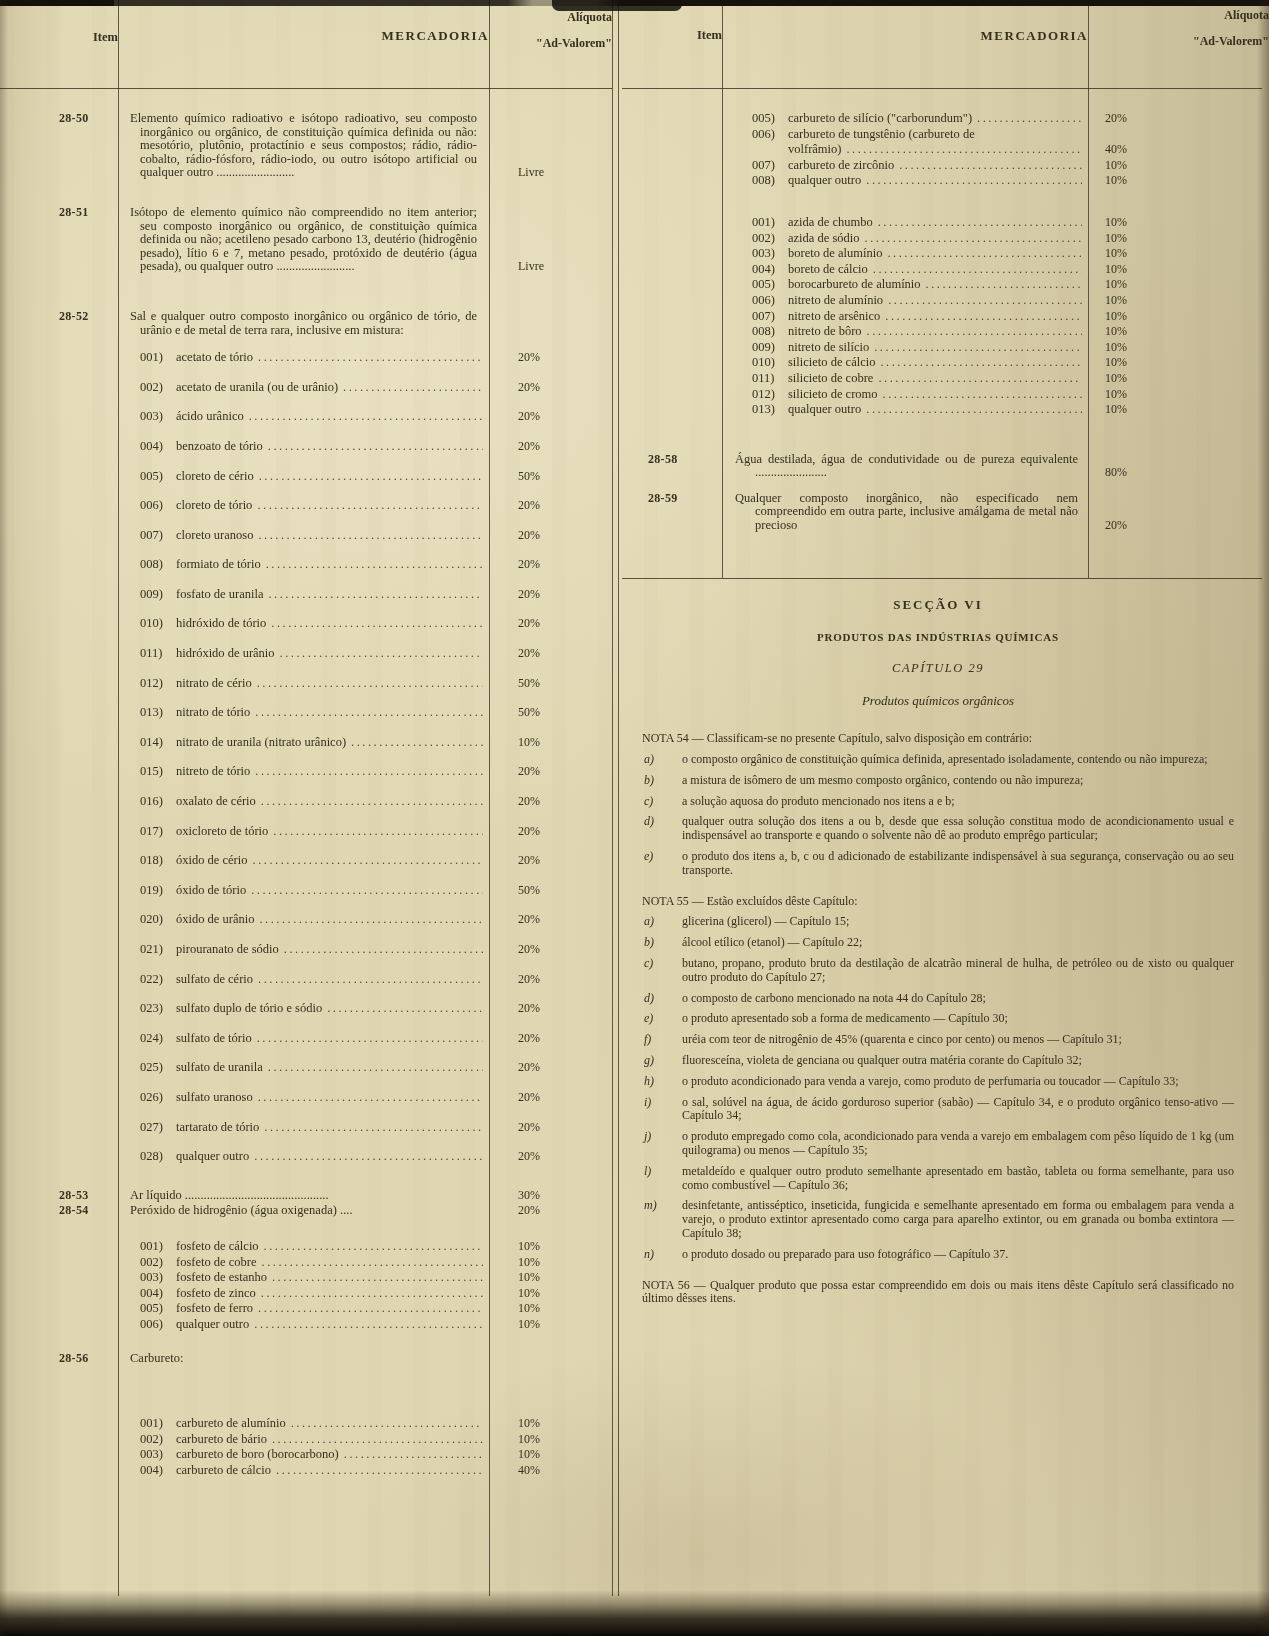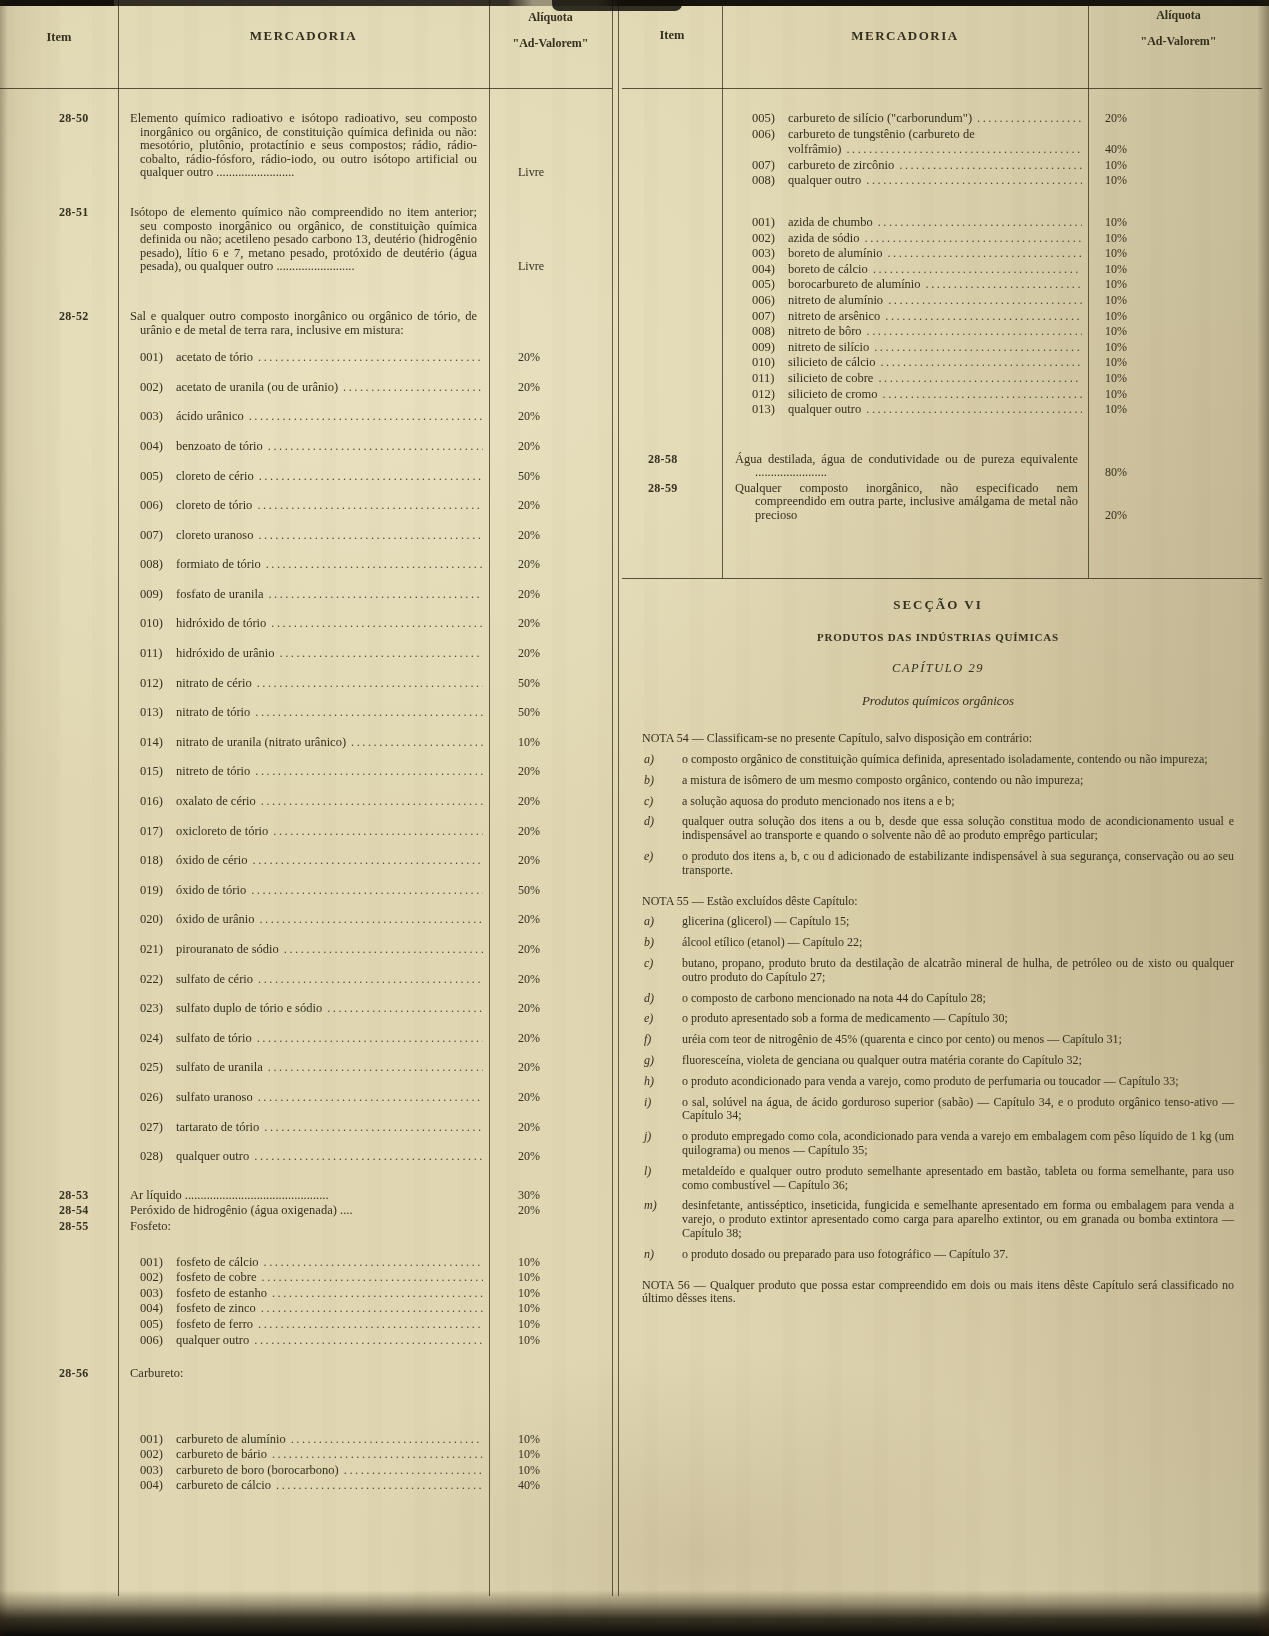--- a/index.html
+++ b/index.html
@@ -23,21 +23,21 @@
     background:linear-gradient(180deg, rgba(30,25,15,0) 0%, rgba(52,44,26,0.40) 30%, rgba(28,23,13,0.85) 62%, #0c0a06 100%);}
   .right-edge{position:absolute;top:0;right:0;width:12px;height:100%;
     background:linear-gradient(90deg, rgba(0,0,0,0), rgba(42,32,12,0.38));}
   .left-edge{position:absolute;top:0;left:0;width:8px;height:100%;
     background:linear-gradient(90deg, rgba(42,32,12,0.25), rgba(0,0,0,0));}
 
   .vrule{position:absolute;width:1px;background:rgba(52,45,30,0.75);}
   .hrule{position:absolute;height:1px;background:rgba(52,45,30,0.8);}
 
   .thead{position:absolute;top:0;height:88px;}
-  .th{position:absolute;text-align:center;}
+  .th{position:absolute;text-align:right;}
   .th-item{font-weight:bold;font-size:12.5px;}
   .th-merc{font-weight:bold;font-size:13px;letter-spacing:1.5px;}
   .th-aliq{font-weight:bold;font-size:12px;}
   .th-aliq .l2{margin-top:11px;}
 
   .tbody{position:absolute;font-size:12.5px;line-height:13.6px;}
   .trow{display:flex;align-items:flex-start;}
   .cell{box-sizing:border-box;}
   .cell-item{font-weight:bold;font-size:12px;letter-spacing:0.3px;flex:none;}
   .cell-rate{font-size:12px;flex:none;white-space:nowrap;}
@@ -394,27 +394,20 @@
           <div class="cell cell-rate">30%</div>
         </div>
       </div>
       <div class="tblock" style="margin-top: 1px;">
         <div class="trow entry">
           <div class="cell cell-item">28-54</div>
           <div class="cell cell-desc entry-desc">Peróxido de hidrogênio (água oxigenada) ....</div>
           <div class="cell cell-rate">20%</div>
         </div>
       </div>
-      <div class="tblock" style="margin-top: 1px;">
-        <div class="trow entry">
-          <div class="cell cell-item">28-55</div>
-          <div class="cell cell-desc entry-desc">Fosfeto:</div>
-          <div class="cell cell-rate"></div>
-        </div>
-      </div>
       <div class="tblock" style="margin-top: 22px;">
         <div class="trow sub tight">
           <div class="cell cell-item"></div>
           <div class="cell cell-desc sub-desc">
             <span class="subnum">001)</span>
             <span class="subtext">fosfeto de cálcio</span>
             <span class="leaders">................................................................................................................................................................</span>
           </div>
           <div class="cell cell-rate">10%</div>
         </div>
@@ -676,21 +669,21 @@
           <div class="cell cell-rate">10%</div>
         </div>
       </div>
       <div class="tblock" style="margin-top: 36px;">
         <div class="trow entry">
           <div class="cell cell-item">28-58</div>
           <div class="cell cell-desc entry-desc">Água destilada, água de condutividade ou de pureza equivalente .......................</div>
           <div class="cell cell-rate">80%</div>
         </div>
       </div>
-      <div class="tblock" style="margin-top: 2px;">
+      <div class="tblock" style="margin-top: 12px;">
         <div class="trow entry">
           <div class="cell cell-item">28-59</div>
           <div class="cell cell-desc entry-desc">Qualquer composto inorgânico, não especificado nem compreendido em outra parte, inclusive amálgama de metal não precioso</div>
           <div class="cell cell-rate">20%</div>
         </div>
       </div>
     </div>
 
   <div class="section">
     <div class="sec-h1">SECÇÃO VI</div>

